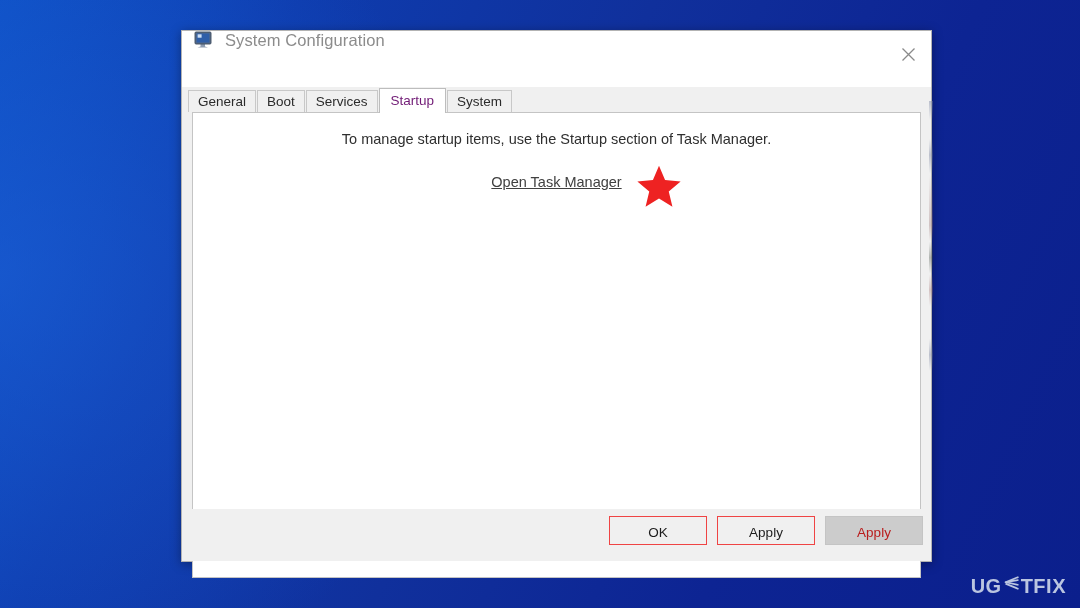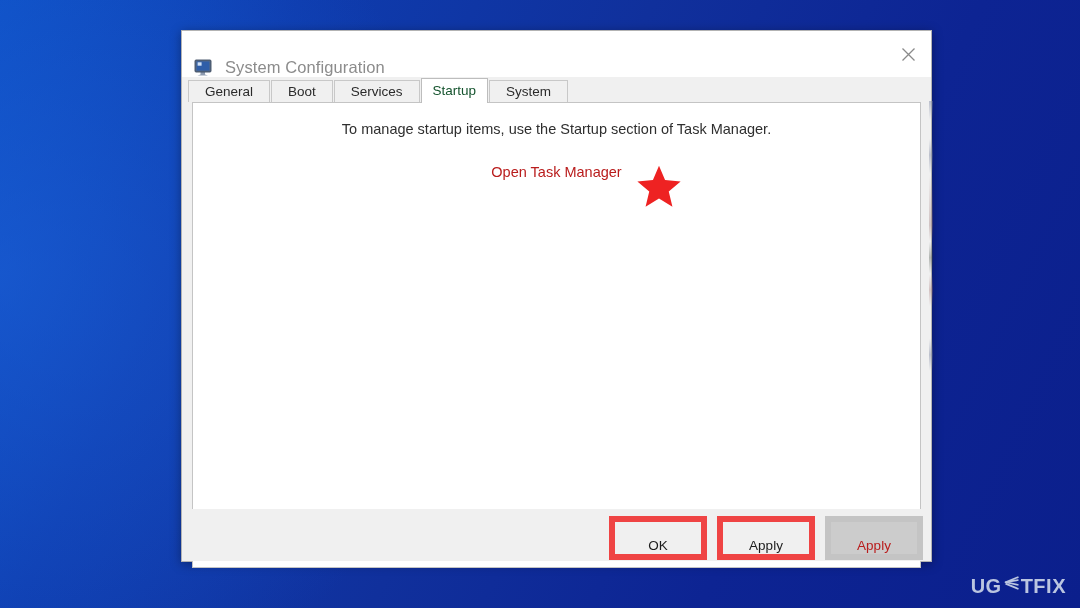--- a/index.html
+++ b/index.html
@@ -33,24 +33,24 @@
     height: 532px;
     background: #f0f0f0;
     border: 1px solid #b3b3b3;
     box-shadow: 0 2px 10px rgba(0,0,0,0.35);
     box-sizing: border-box;
   }
 
   
   .titlebar {
     position: relative;
-    height: 46px;
+    height: 56px;
     background: #ffffff;
     display: flex;
-    align-items: flex-end;
+    align-items: flex-start;
     box-sizing: border-box;
   }
   .title-icon {
     width: 20px;
     height: 18px;
     margin-left: 12px;
     margin-right: 11px;
     flex: 0 0 auto;
     display: block;
   }
@@ -85,37 +85,37 @@
     background: #f0f0f0;
     padding-left: 6px;
     box-sizing: border-box;
     display: flex;
     align-items: flex-end;
   }
   .tab {
     position: relative;
     height: 22px;
     line-height: 21px;
-    padding: 0 16px;
+    padding: 0 9px;
     font-size: 13.5px;
     color: #2b2b2b;
     background: #f0f0f0;
     border: 1px solid #c8c8c8;
     border-bottom: none;
     margin-right: 1px;
     box-sizing: border-box;
     white-space: nowrap;
     cursor: default;
   }
   .tab.active {
     height: 25px;
     line-height: 24px;
     background: #ffffff;
     border-color: #bdbdbd;
-    color: #14532d;
+    color: #701a75;
     z-index: 3;
     margin-bottom: -1px;
     padding: 0 11px;
   }
 
   
   .panel {
     position: relative;
     margin: 0 10px;
     height: 466px;
@@ -135,21 +135,22 @@
   }
   .link-row {
     position: absolute;
     left: 0;
     right: 0;
     top: 60px;
     text-align: center;
   }
   .link {
     font-size: 14.5px;
-    color: #b91c1c;
+    color: #404040;
+    text-decoration: underline;
     cursor: pointer;
   }
   
   .star-annot {
     position: absolute;
     left: 454px;
     top: 132px;
     width: 46px;
     height: 46px;
     z-index: 5;
@@ -172,24 +173,24 @@
     display: flex;
     gap: 10px;
   }
   .btn {
     width: 98px;
     height: 29px;
     font-size: 13.5px;
     font-family: "Liberation Sans", sans-serif;
     color: #1c1c1c;
     background: #f0f0f0;
-    border: 6px solid #ef4444;
+    border: 1px solid #ef4444;
     box-sizing: border-box;
     cursor: default;
-    padding: 16px;
+    padding: 8px;
   }
   .btn.disabled {
     background: #cccccc;
     border-color: #c4c4c4;
     color: #b91c1c;
   }
 
   
   .edge-artifact {
     position: absolute;

